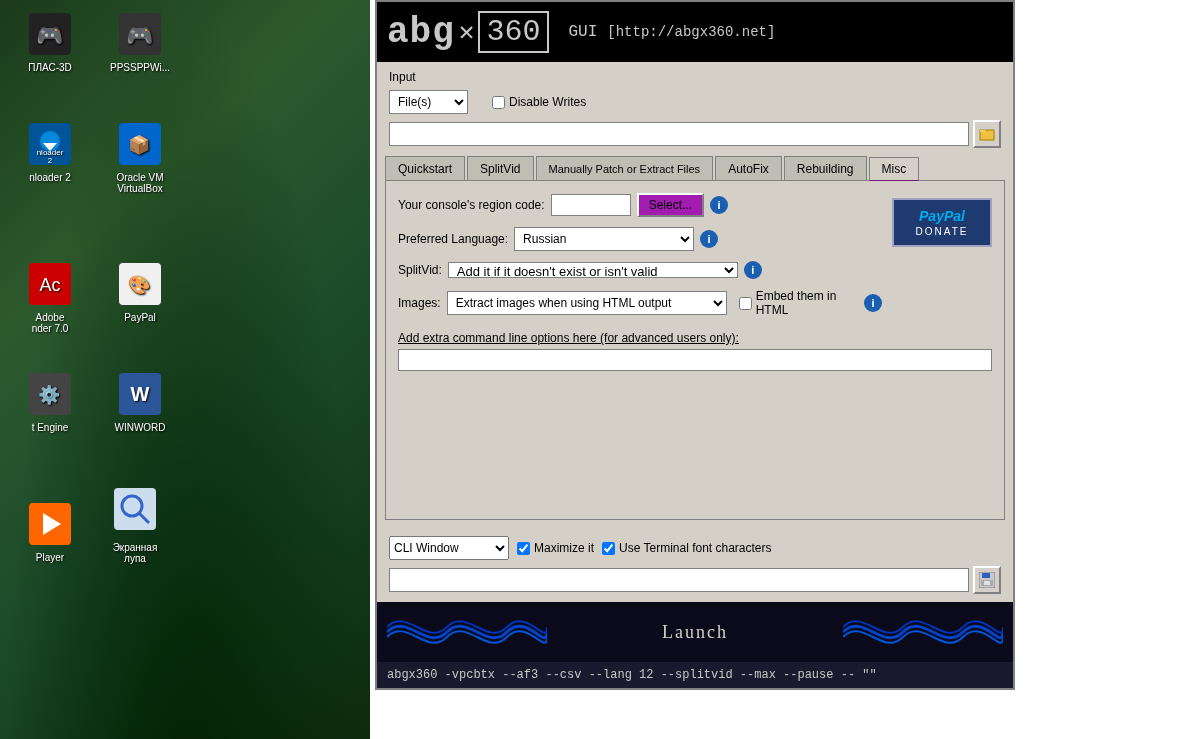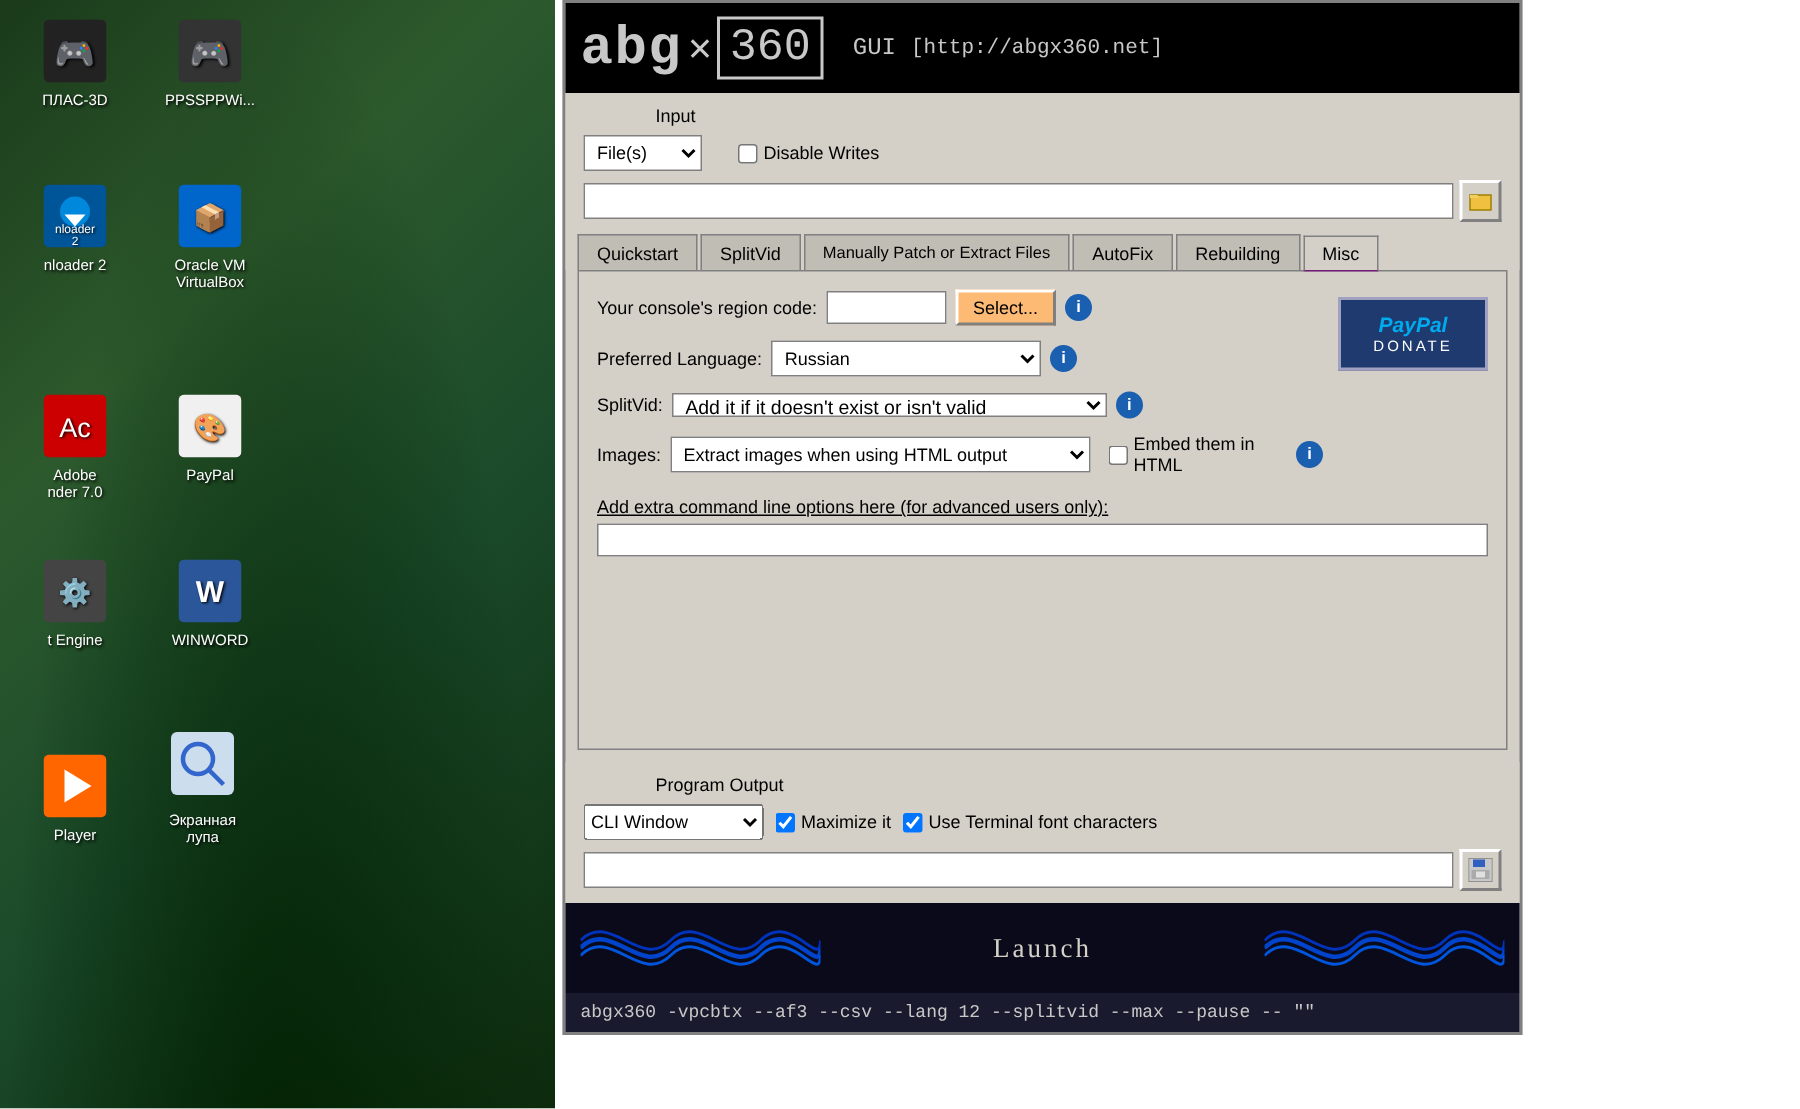--- a/index.html
+++ b/index.html
@@ -86,21 +86,20 @@
     .input-section {
       padding: 8px 12px;
       background: #d4d0c8;
       flex-shrink: 0;
     }
 
     .section-label {
       font-size: 12px;
       margin-bottom: 6px;
       color: #000;
-      margin-left: 48px;
     }
 
     .input-row {
       display: flex;
       align-items: center;
       gap: 24px;
       margin-bottom: 6px;
     }
 
     .input-row select {
@@ -211,21 +210,21 @@
       font-size: 12px;
       background: white;
       border: 1px solid #808080;
       padding: 0 20px 0 4px;
       appearance: auto;
     }
 
     .btn-select {
       padding: 3px 10px;
       font-size: 12px;
-      background: #fdba74;
+      background: #a21caf;
       border: 2px solid;
       border-color: #ffffff #808080 #808080 #ffffff;
       cursor: pointer;
       height: 24px;
     }
 
     .info-icon {
       width: 18px;
       height: 18px;
       background: #1a5fb0;
@@ -594,21 +593,20 @@
     </div>
 
     <div style="margin-top:4px;">
       <div class="extra-options-label">Add extra command line options here (for advanced users only):</div>
       <input type="text" class="extra-options-input" style="">
     </div>
 
   </div>
 
   <div class="output-section">
-    <div class="section-label">Program Output</div>
     <div class="output-row">
       <select style="height:24px;font-size:12px;min-width:120px;">
         <option>CLI Window</option>
         <option>Log File</option>
       </select>
       <label class="checkbox-label">
         <input type="checkbox" checked="" style="">
         <span>Maximize it</span>
       </label>
       <label class="checkbox-label">

